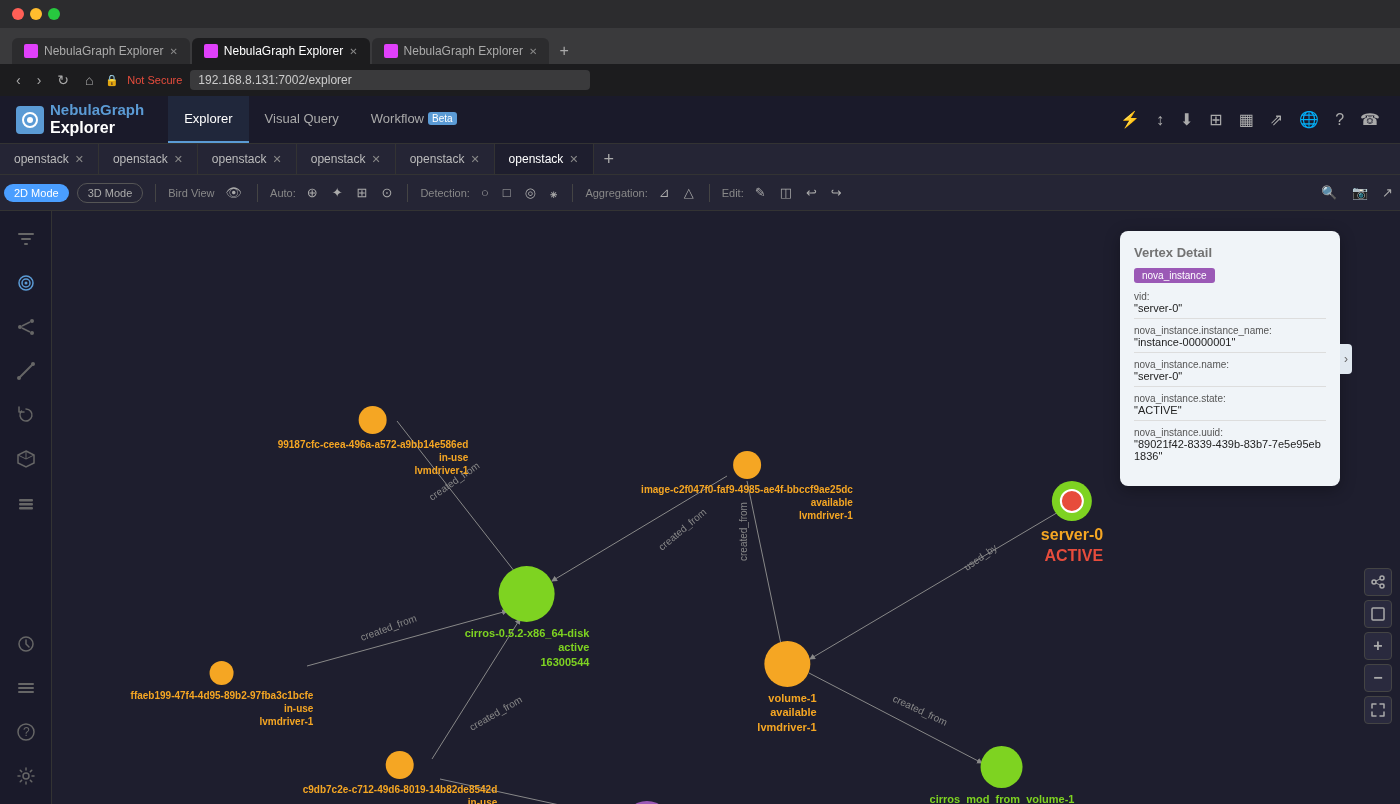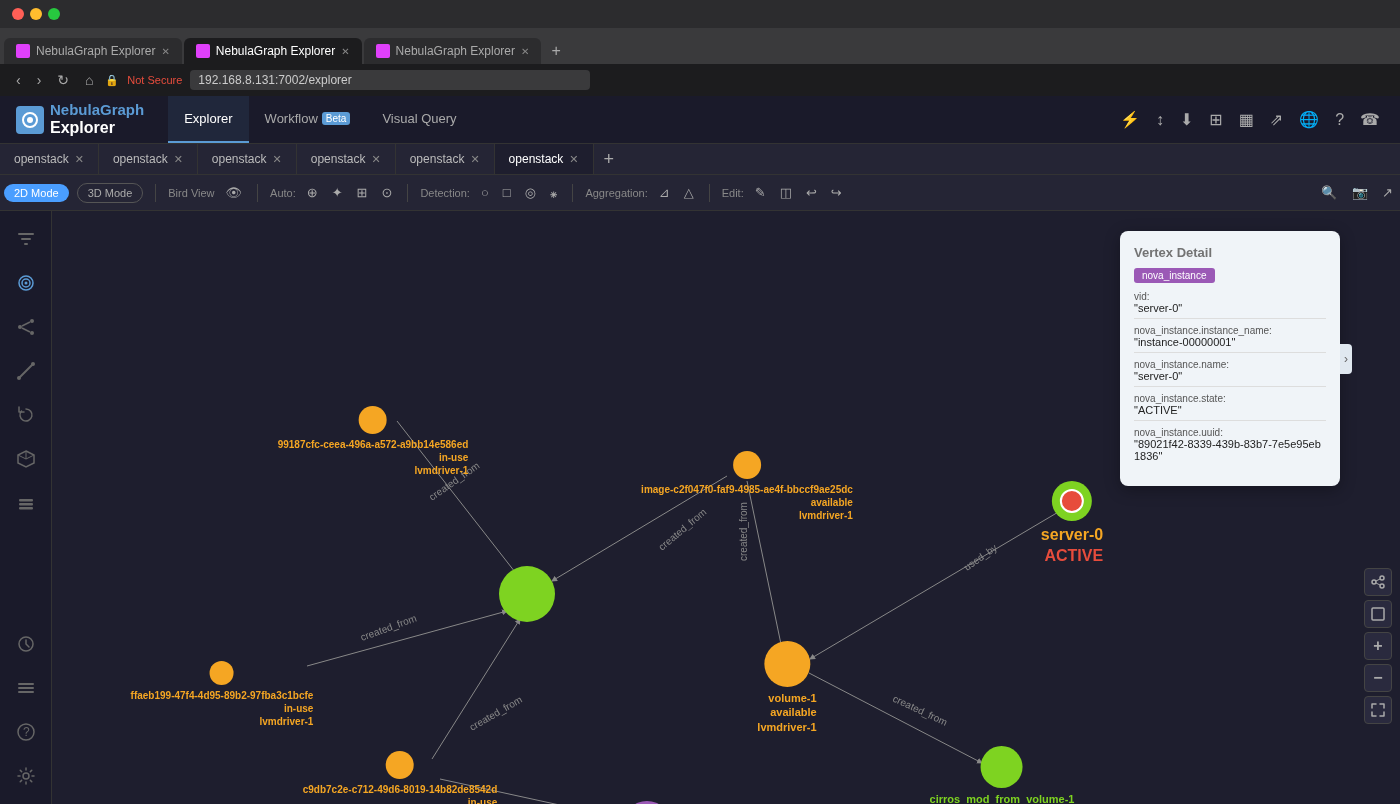--- a/index.html
+++ b/index.html
@@ -5,21 +5,21 @@
     * { margin: 0; padding: 0; box-sizing: border-box; }
     body { font-family: -apple-system, BlinkMacSystemFont, 'Segoe UI', sans-serif; background: #1a1a2e; width: 1400px; height: 804px; overflow: hidden; }
 
     
     .browser-chrome { background: #2c2c2e; height: 28px; display: flex; align-items: center; padding: 0 12px; gap: 6px; }
     .traffic-lights { display: flex; gap: 6px; }
     .tl { width: 12px; height: 12px; border-radius: 50%; }
     .tl-red { background: #ff5f56; }
     .tl-yellow { background: #ffbd2e; }
     .tl-green { background: #27c93f; }
-    .browser-tabs-bar { background: #3a3a3c; height: 36px; display: flex; align-items: flex-end; padding: 0 4px; gap: 2px; }
+    .browser-tabs-bar { background: #3a3a3c; height: 36px; display: flex; align-items: flex-end; padding: 0 12px; gap: 2px; }
     .browser-tab { background: #2c2c2e; color: #aaa; font-size: 12px; padding: 6px 12px; border-radius: 6px 6px 0 0; display: flex; align-items: center; gap: 6px; max-width: 180px; white-space: nowrap; overflow: hidden; text-overflow: ellipsis; }
     .browser-tab.active { background: #1c1c1e; color: #fff; }
     .browser-tab-icon { width: 14px; height: 14px; background: #e040fb; border-radius: 2px; flex-shrink: 0; }
     .tab-close { color: #888; font-size: 10px; cursor: pointer; }
     .tab-add { color: #aaa; font-size: 16px; padding: 4px 8px; cursor: pointer; }
     .address-bar { background: #1c1c1e; height: 32px; display: flex; align-items: center; padding: 0 12px; gap: 8px; }
     .nav-btn { color: #aaa; font-size: 14px; cursor: pointer; padding: 2px 4px; }
     .address-input { background: #3a3a3c; color: #ccc; font-size: 12px; border-radius: 4px; padding: 3px 8px; flex: 1; max-width: 400px; border: none; outline: none; }
     .addr-lock { color: #aaa; font-size: 11px; }
 
@@ -147,25 +147,25 @@
       <div class="logo-text">
         <span>NebulaGraph</span>
         <span style="color:#fff;font-size:16px;font-weight:700">Explorer</span>
       </div>
     </div>
     <div class="nav-tabs">
       <div class="nav-tab active">
         <span>Explorer</span>
       </div>
       <div class="nav-tab">
+        <span>Visual Query</span>
+      </div>
+      <div class="nav-tab">
         <span>Workflow</span>
         <span class="nav-tab-beta">Beta</span>
-      </div>
-      <div class="nav-tab">
-        <span>Visual Query</span>
       </div>
     </div>
     <div class="header-right">
       <span class="header-icon">⚡</span>
       <span class="header-icon">↕</span>
       <span class="header-icon">⬇</span>
       <span class="header-icon">⊞</span>
       <span class="header-icon">▦</span>
       <span class="header-icon">⇗</span>
       <span class="header-icon">🌐</span>
@@ -364,20 +364,23 @@
 
       <div class="node" style="left:170px;top:450px;transform:translateX(-50%)">
         <div class="node-circle node-orange" style="width:24px;height:24px;"></div>
         <div class="node-label label-orange" style="font-size:10px;max-width:200px">
           ffaeb199-47f4-4d95-89b2-97fba3c1bcfe<br>in-use<br>lvmdriver-1
         </div>
       </div>
 
       <div class="node" style="left:475px;top:355px;transform:translateX(-50%)">
         <div class="node-circle node-green" style="width:56px;height:56px;"></div>
+        <div class="node-label label-green" style="font-size:11px;max-width:140px">
+          cirros-0.5.2-x86_64-disk<br>active<br>16300544
+        </div>
       </div>
 
       <div class="node" style="left:695px;top:240px;transform:translateX(-50%)">
         <div class="node-circle node-orange" style="width:28px;height:28px;"></div>
         <div class="node-label label-orange" style="font-size:10px;max-width:220px">
           image-c2f047f0-faf9-4985-ae4f-bbccf9ae25dc<br>available<br>lvmdriver-1
         </div>
       </div>
 
       <div class="node" style="left:735px;top:430px;transform:translateX(-50%)">

